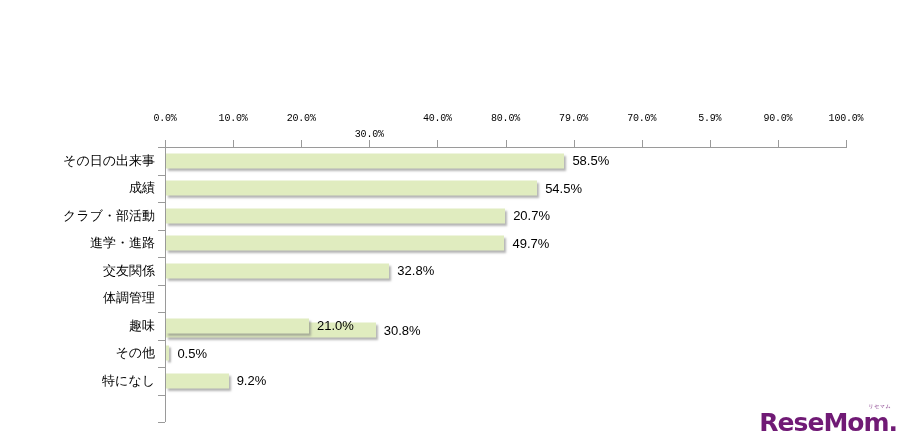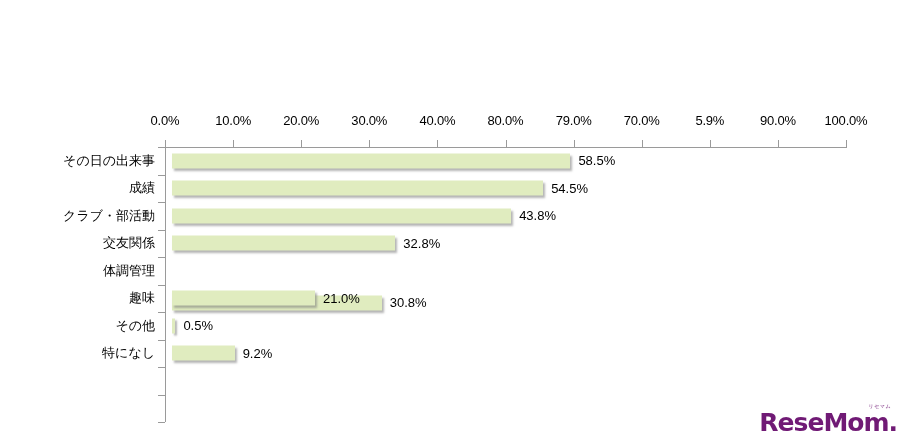--- a/index.html
+++ b/index.html
@@ -27,25 +27,26 @@
   .x-axis-labels {
     position: absolute;
     left: 0;
     top: 113px;
     width: 911px;
     height: 18px;
   }
   .x-tick-label {
     position: absolute;
     top: 0;
-    font-size: 13px;
+    font-size: 10px;
     color: #000000;
     white-space: nowrap;
     transform: translateX(-50%);
     letter-spacing: -0.2px;
+    font-family: Liberation Mono, monospace;
   }
 
   .axis-line-h {
     position: absolute;
     left: 165px;
     top: 147px;
     width: 681px;
     height: 0;
     border-top: 1px solid #9a9a9a;
   }
@@ -90,21 +91,21 @@
     right: 756px;   
     top: 50%;
     transform: translateY(-50%);
     font-size: 13px;
     color: #000000;
     white-space: nowrap;
     text-align: left;
   }
   .bar-wrap {
     position: absolute;
-    left: 172px;
+    left: 166px;
     top: 50%;
     transform: translateY(-50%);
     height: 15px;
   }
   .bar {
     height: 15px;
     background: #e0ecbf;
     box-shadow: 2px 2px 2px rgba(120,120,120,0.55);
   }
   .val-label {
@@ -141,21 +142,21 @@
 </style>
 </head>
 <body>
 
 <div id="chart-root">
 
   <div class="x-axis-labels">
       <span class="x-tick-label" style="left: 165px;">0.0%</span>
       <span class="x-tick-label" style="left: 233.1px;">10.0%</span>
       <span class="x-tick-label" style="left: 301.2px;">20.0%</span>
-      <span class="x-tick-label" style="left: 369.3px;">30.0%</span>
+      <span class="x-tick-label" style="left: 369.3px; margin-top: 16px;">30.0%</span>
       <span class="x-tick-label" style="left: 437.4px;">40.0%</span>
       <span class="x-tick-label" style="left: 505.5px;">80.0%</span>
       <span class="x-tick-label" style="left: 573.6px;">79.0%</span>
       <span class="x-tick-label" style="left: 641.7px;">70.0%</span>
       <span class="x-tick-label" style="left: 709.8px;">5.9%</span>
       <span class="x-tick-label" style="left: 777.9px;">90.0%</span>
       <span class="x-tick-label" style="left: 846px;">100.0%</span>
     </div>
   <div class="axis-line-h"></div>
   <div class="axis-line-v"></div>
@@ -172,21 +173,28 @@
         <div class="cat-label">成績</div>
         <div class="bar-wrap" style="width: 371.145px;">
           <div class="bar" style="width: 371.145px; background: rgb(224, 236, 191);"></div>
           <span class="val-label" style="left: 371.145px;">54.5%</span>
         </div>
       </div>
       <div class="row">
         <div class="cat-label">クラブ・部活動</div>
         <div class="bar-wrap" style="width: 339.138px;">
           <div class="bar" style="width: 339.138px; background: rgb(224, 236, 191);"></div>
-          <span class="val-label" style="left: 339.138px;">43.8%</span>
+          <span class="val-label" style="left: 339.138px;">20.7%</span>
+        </div>
+      </div>
+      <div class="row">
+        <div class="cat-label">進学・進路</div>
+        <div class="bar-wrap" style="width: 338.457px;">
+          <div class="bar" style="width: 338.457px; background: rgb(224, 236, 191);"></div>
+          <span class="val-label" style="left: 338.457px;">49.7%</span>
         </div>
       </div>
       <div class="row">
         <div class="cat-label">交友関係</div>
         <div class="bar-wrap" style="width: 223.368px;">
           <div class="bar" style="width: 223.368px; background: rgb(224, 236, 191);"></div>
           <span class="val-label" style="left: 223.368px;">32.8%</span>
         </div>
       </div>
       <div class="row">

